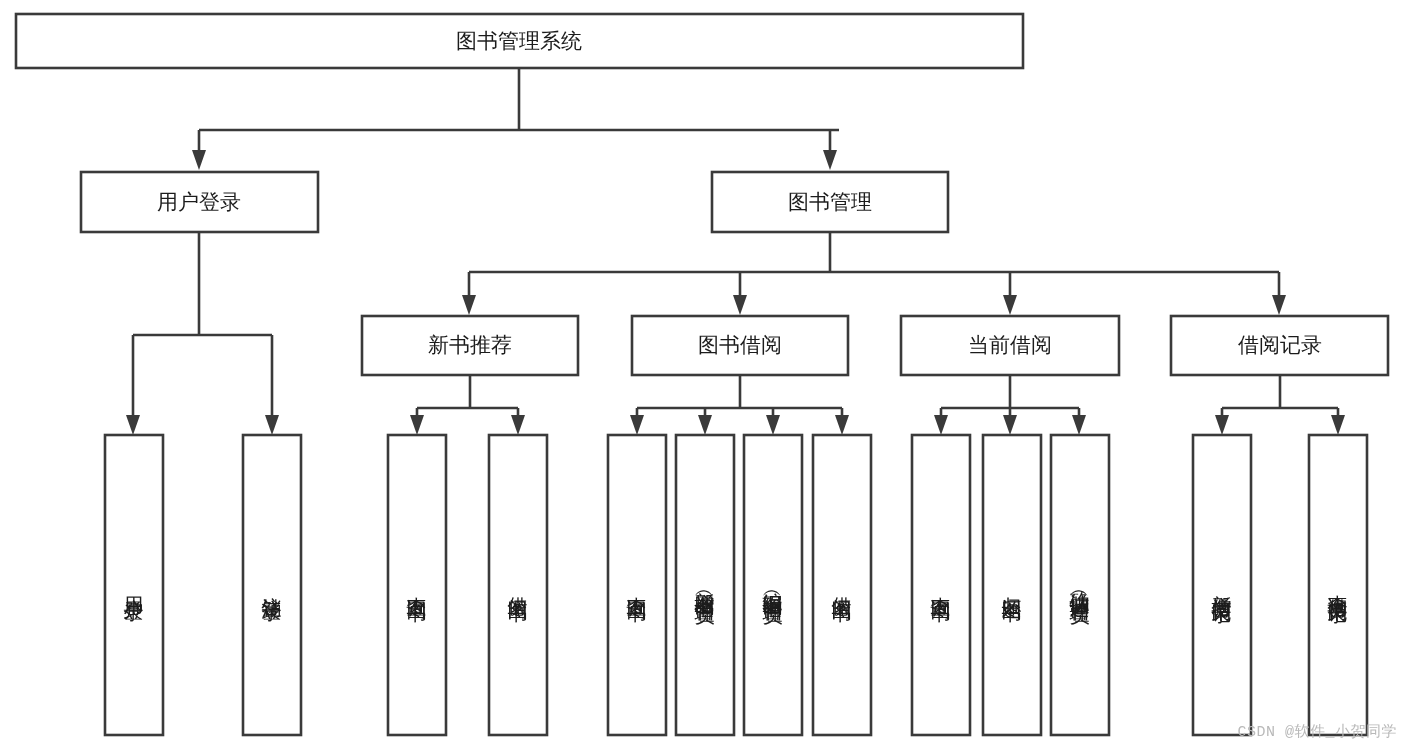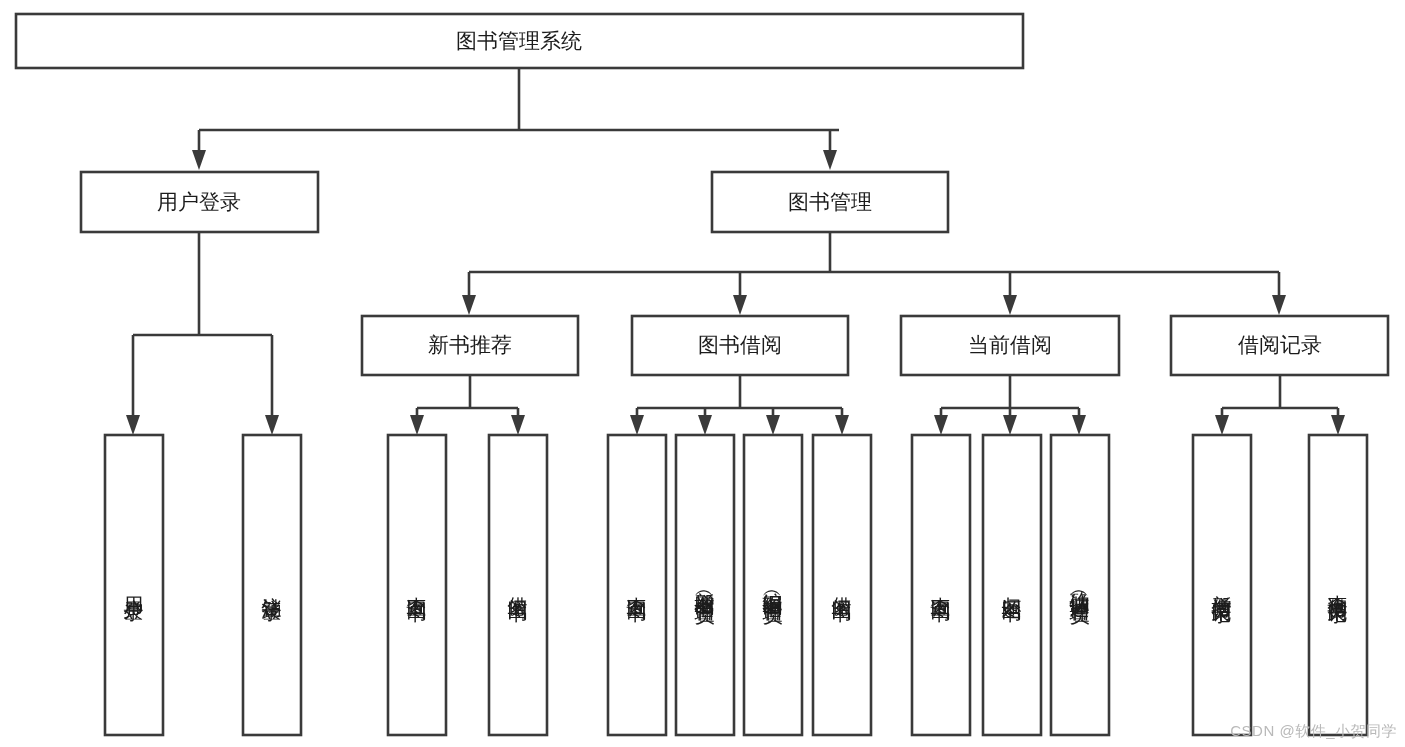--- a/index.html
+++ b/index.html
@@ -54,21 +54,21 @@
     width: 100%;
     height: 100%;
     display: flex;
     align-items: center;
     justify-content: center;
   }
   .watermark {
     position: absolute;
     right: 8px;
     bottom: 6px;
-    font-family: Liberation Sans, sans-serif;
+    font-family: Liberation Mono, monospace;
     font-size: 15px;
     color: #b9b9b9;
     letter-spacing: 0.5px;
     user-select: none;
     pointer-events: none;
   }
 </style>
 </head>
 <body>
 

